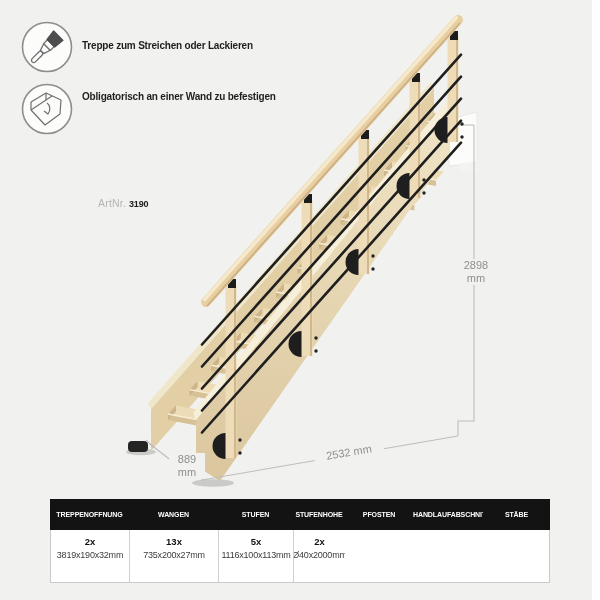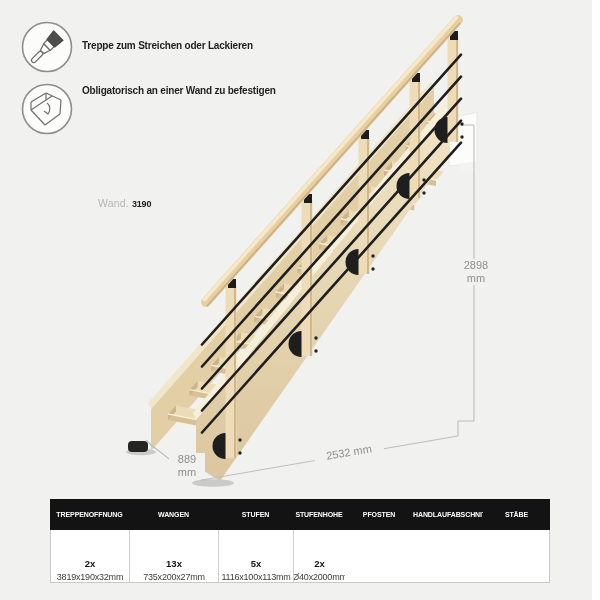--- a/index.html
+++ b/index.html
@@ -31,21 +31,21 @@
   .spec-header .hcell{
     color:#ffffff;font-weight:bold;font-size:7px;letter-spacing:-0.1px;
     text-align:center;white-space:nowrap;overflow:hidden;
   }
   .spec-body{
     display:grid;grid-template-columns:78px 89px 75px 52px 68px 70px 66px;
     background:#ffffff;height:53px;border:1px solid #c9c9c9;border-top:none;
     box-sizing:border-box;
   }
   .spec-body .cell{
-    display:flex;flex-direction:column;justify-content:flex-end;align-items:center;
+    display:flex;flex-direction:column;justify-content:flex-start;align-items:center;
     overflow:hidden;
   }
   .spec-body .cell + .cell{border-left:1px solid #cfcfcf;}
   .cnt{height:17px;font-size:9.5px;font-weight:bold;color:#111111;display:flex;align-items:flex-end;}
   .val{font-size:9px;letter-spacing:-0.2px;color:#3c3c3c;margin-top:3px;white-space:nowrap;}
 </style>
 </head>
 <body>
 
 <div class="canvas">
@@ -185,24 +185,24 @@
     </g>
 
     <g fill="none" stroke-linecap="round">
       <path d="M206,302 L458,20" stroke="#e7cfa2" stroke-width="10"></path>
       <path d="M204.5,299.5 L456.5,17.5" stroke="#f5e8cb" stroke-width="3.5"></path>
       <path d="M207.5,305.5 L459.5,23.5" stroke="#cdb083" stroke-width="1.8"></path>
     </g>
   </svg>
 
   <div class="info-label" style="top:40px;">Treppe zum Streichen oder Lackieren</div>
-  <div class="info-label" style="top:85px;text-align:center;">Obligatorisch an einer Wand zu befestigen</div>
+  <div class="info-label" style="top:91px;text-align:center;">Obligatorisch an einer Wand zu befestigen</div>
 
   <div class="artnr">
-    <span class="lbl">Wand.</span><span class="val">3190</span>
+    <span class="lbl">ArtNr.</span><span class="val">3190</span>
   </div>
 
   <div class="dim dim-height">
     <div>2898</div>
     <div>mm</div>
   </div>
   <div class="dim dim-depth">
     <div>889</div>
     <div>mm</div>
   </div>

